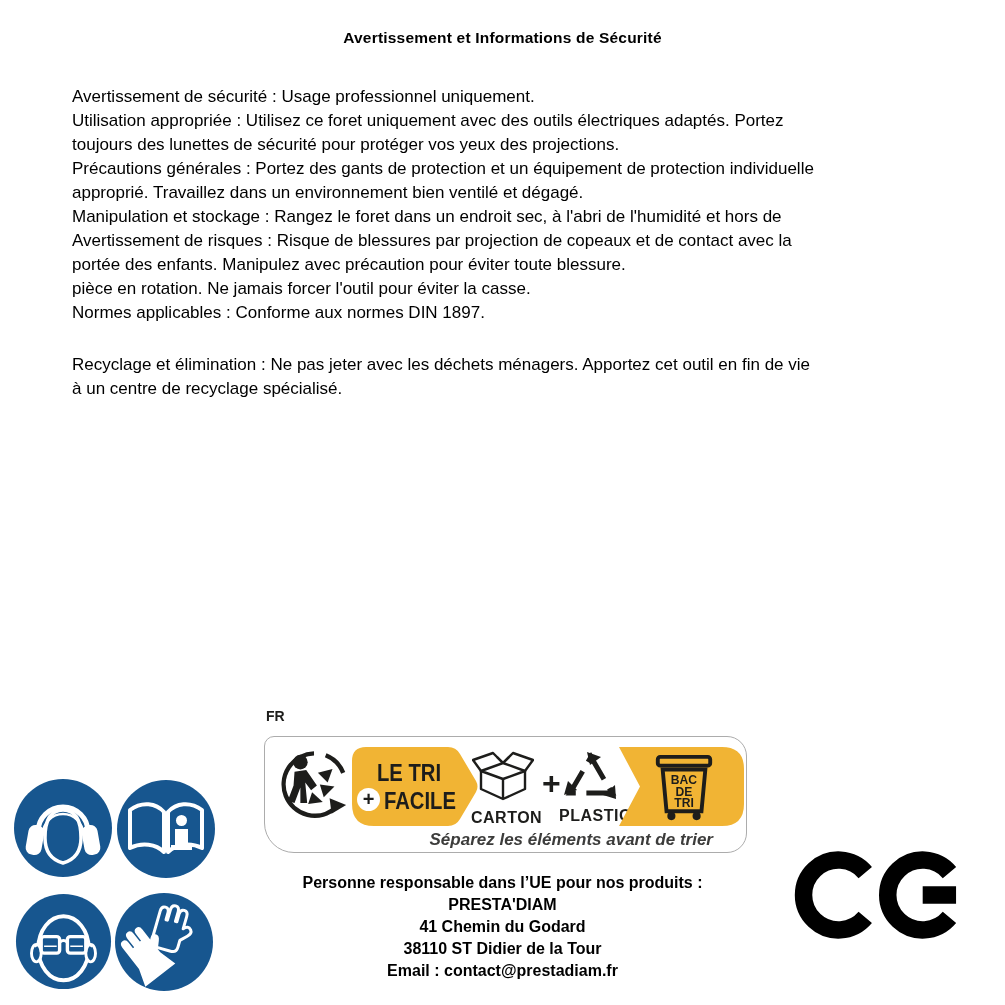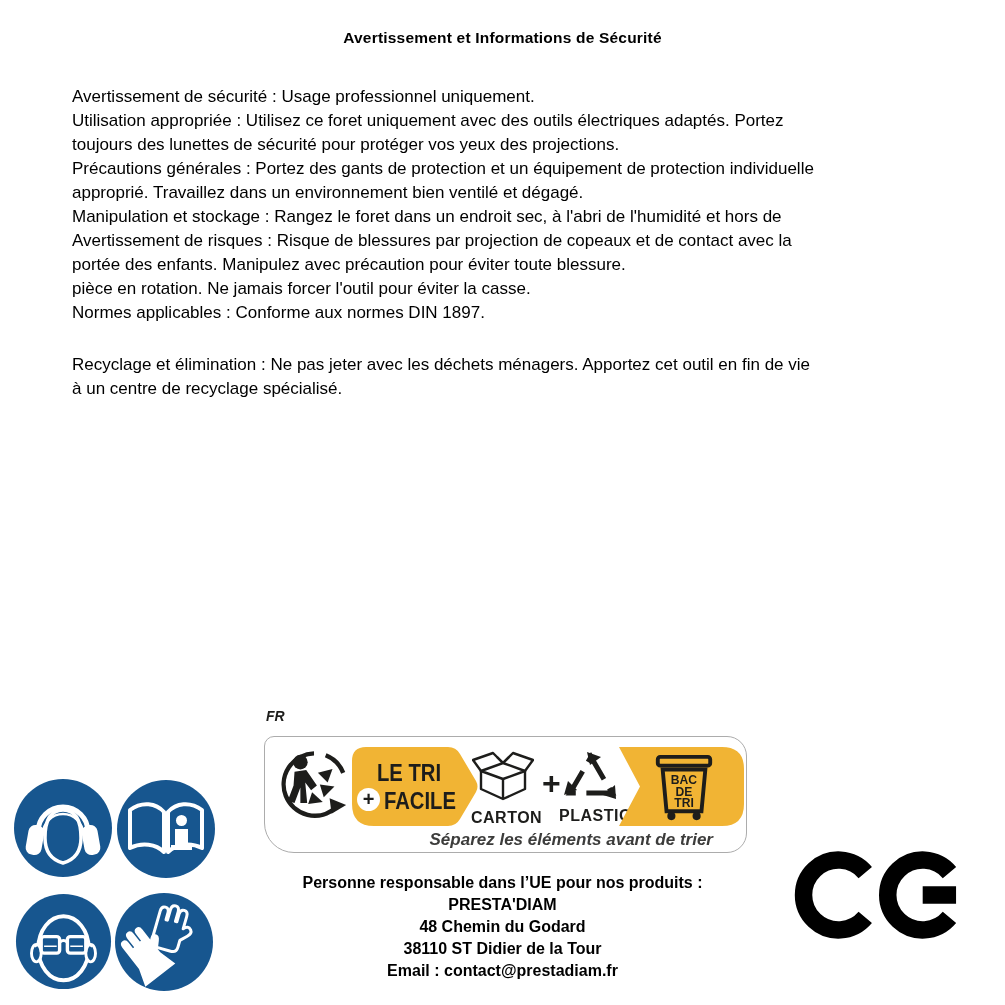--- a/index.html
+++ b/index.html
@@ -10,21 +10,21 @@
          font-size:15.5px;font-weight:bold;letter-spacing:.2px;}
 
   .bodytext{position:absolute;left:72px;top:85px;width:885px;font-size:17px;line-height:24px;}
   .bodytext .line{white-space:nowrap;}
   .block2{margin-top:28px;}
 
   
   .m-icon{position:absolute;}
 
   
-  .fr-code{position:absolute;left:266px;top:708px;font-size:14px;font-weight:bold;color:#1d1d1b;font-style:italic;}
+  .fr-code{position:absolute;left:266px;top:708px;font-size:14px;font-weight:bold;color:#1d1d1b;}
   .tri-box{position:absolute;left:264px;top:736px;width:483px;height:117px;background:#fff;
            border:1.5px solid #acacac;border-radius:10px 20px 20px 30px;box-sizing:border-box;}
   .triman{position:absolute;left:12px;top:10px;}
   .banner1{position:absolute;left:87px;top:10px;width:128px;height:79px;}
   .banner1 svg.shape{position:absolute;left:0;top:0;}
   .b1-line1{position:absolute;left:25px;top:13px;font-size:23px;font-weight:bold;color:#1d1d1b;
             display:inline-block;transform:scaleX(.88);transform-origin:left;white-space:nowrap;}
   .plus-circle{position:absolute;left:5px;top:41px;width:23px;height:23px;border-radius:50%;
                background:#fff;color:#1d1d1b;font-size:20px;font-weight:bold;line-height:22px;text-align:center;}
   .b1-line2{position:absolute;left:32px;top:41px;font-size:23px;font-weight:bold;color:#1d1d1b;
@@ -179,21 +179,21 @@
         <text x="34" y="58">TRI</text>
       </g>
     </svg>
 
     <div class="tagline">Séparez les éléments avant de trier</div>
   </div>
 
   <div class="address">
       <div class="addr-line">Personne responsable dans l’UE pour nos produits :</div>
       <div class="addr-line">PRESTA'DIAM</div>
-      <div class="addr-line">48 Chemin du Godard</div>
+      <div class="addr-line">41 Chemin du Godard</div>
       <div class="addr-line">38110 ST Didier de la Tour</div>
       <div class="addr-line">Email : contact@prestadiam.fr</div>
     </div>
 
   <svg class="ce" width="170" height="96" viewBox="0 0 214 120">
     <g stroke="#000" stroke-width="22" fill="none" stroke-linecap="butt">
       <path d="M 89.7,31.7 A 44,44 0 1 0 89.7,88.3"></path>
       <path d="M 195.7,31.7 A 44,44 0 1 0 195.7,88.3"></path>
       <path d="M 162,60 H 204"></path>
     </g>

